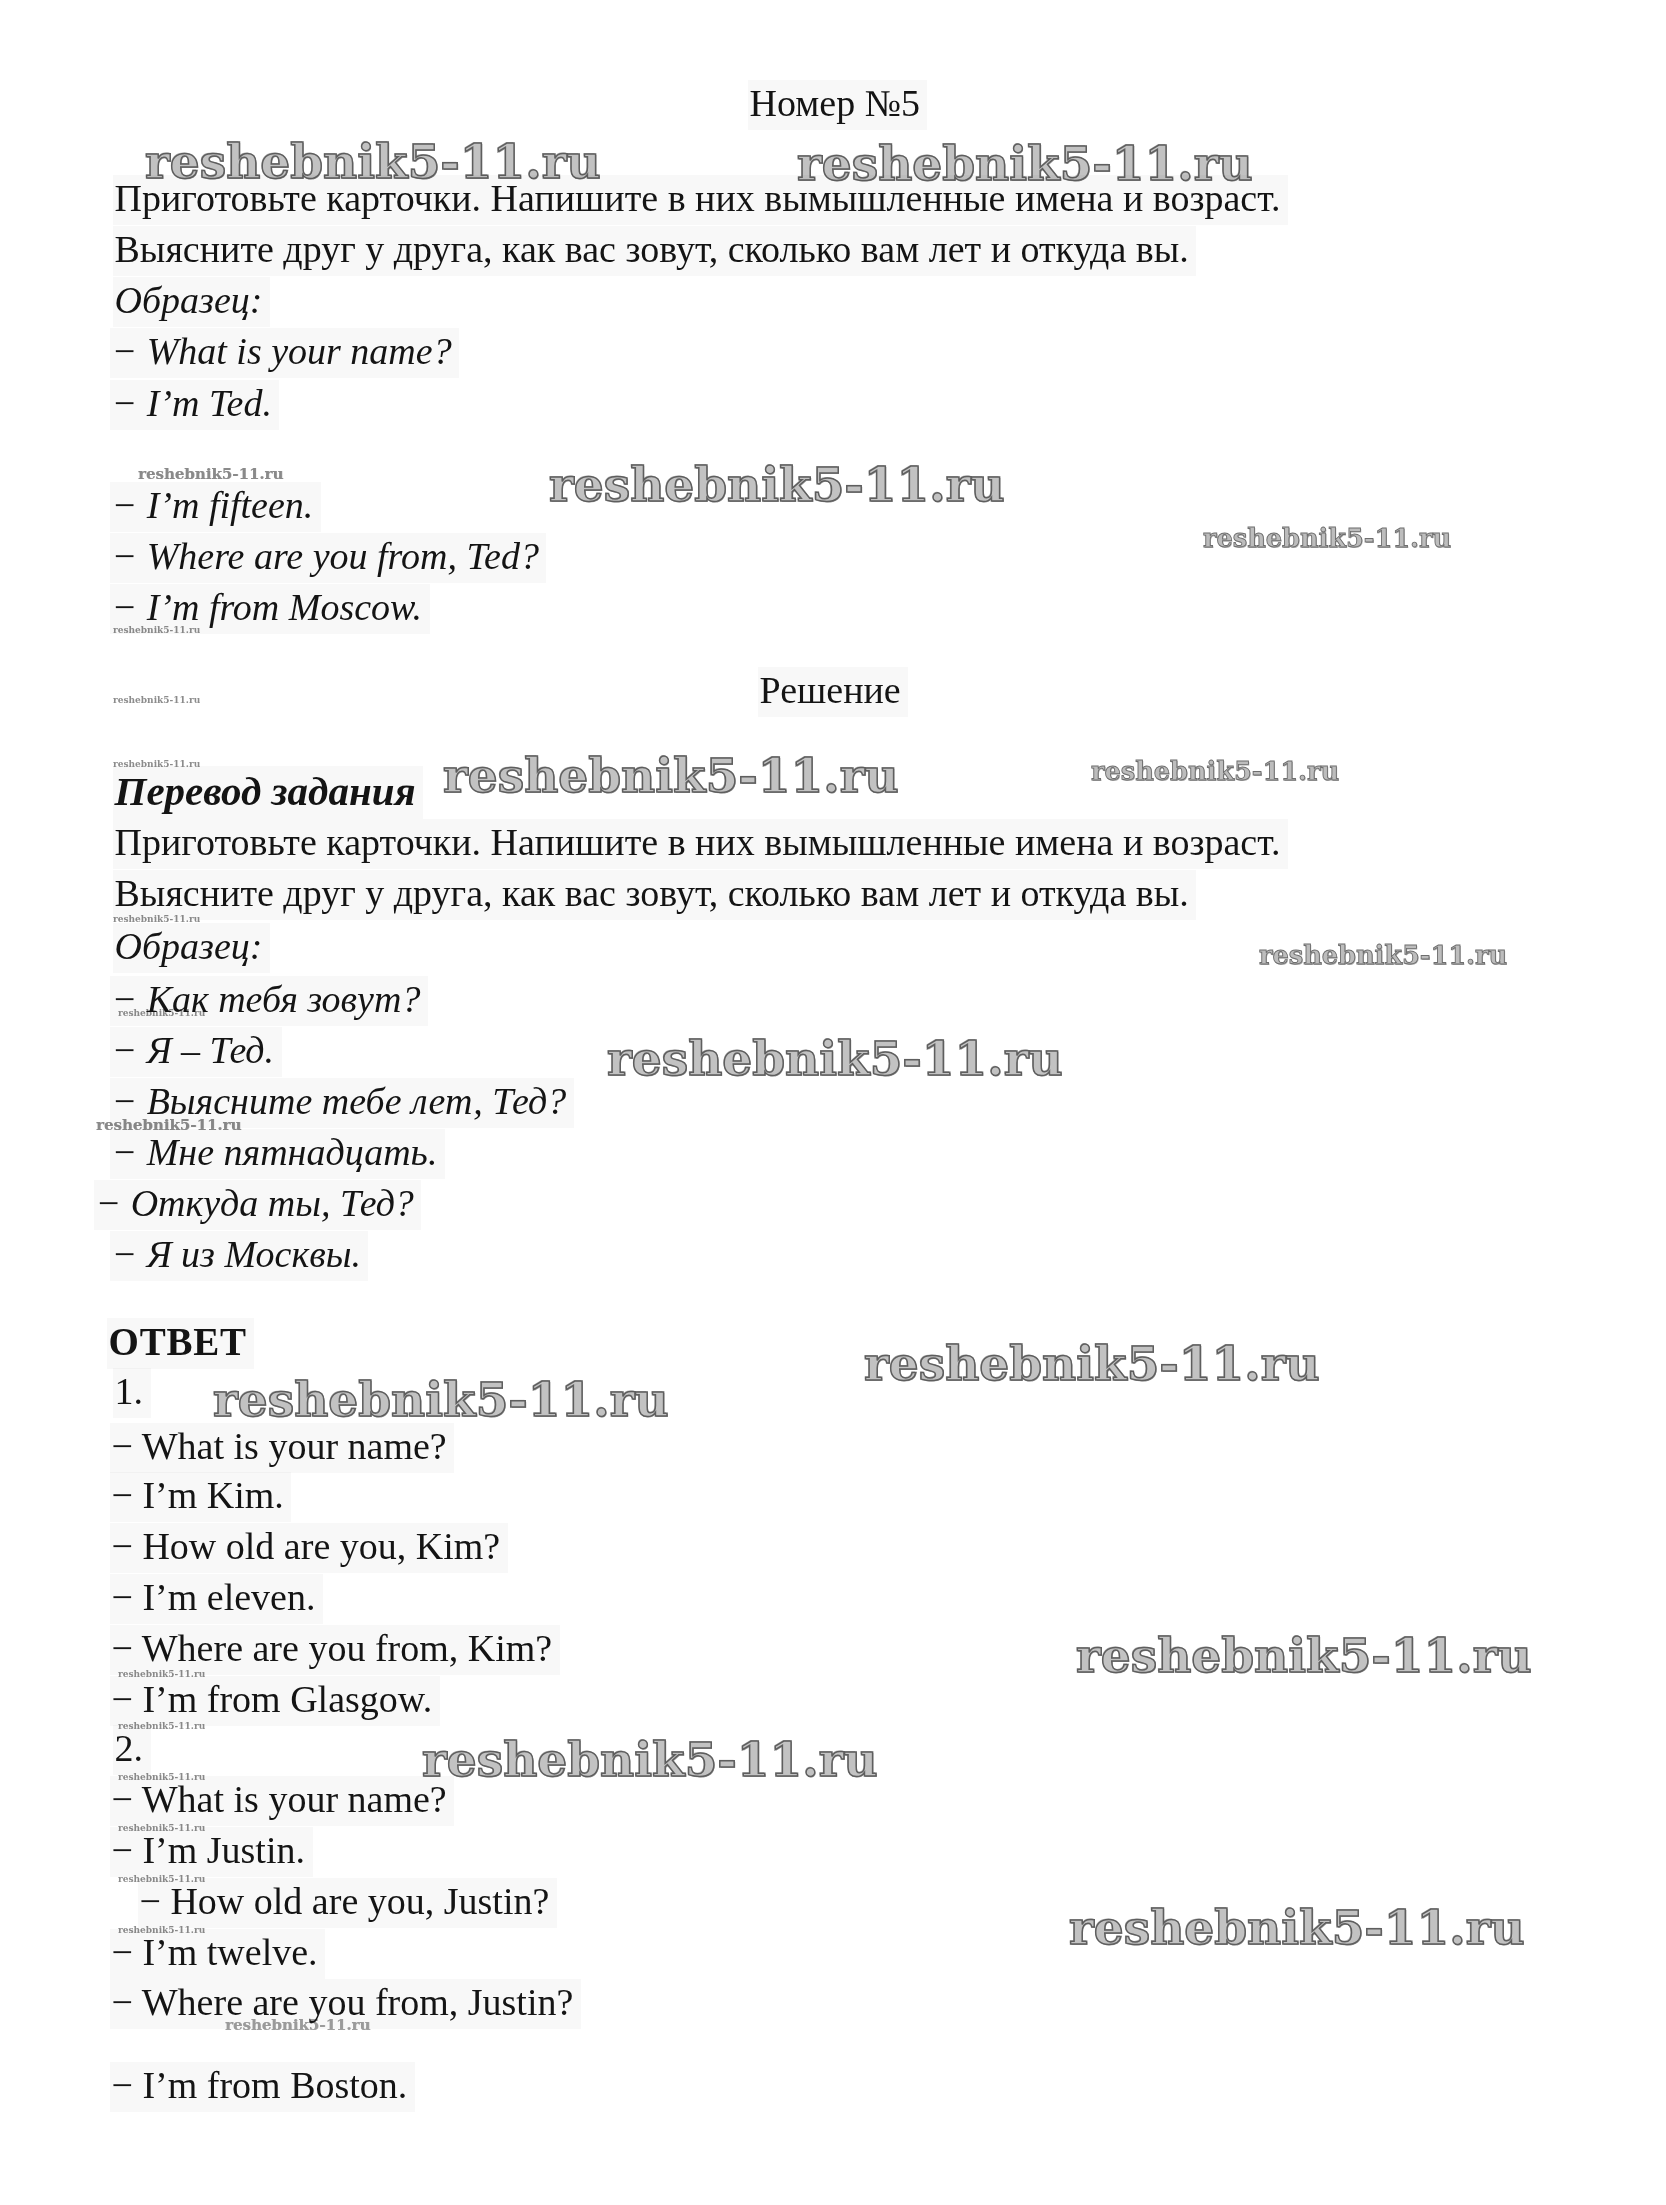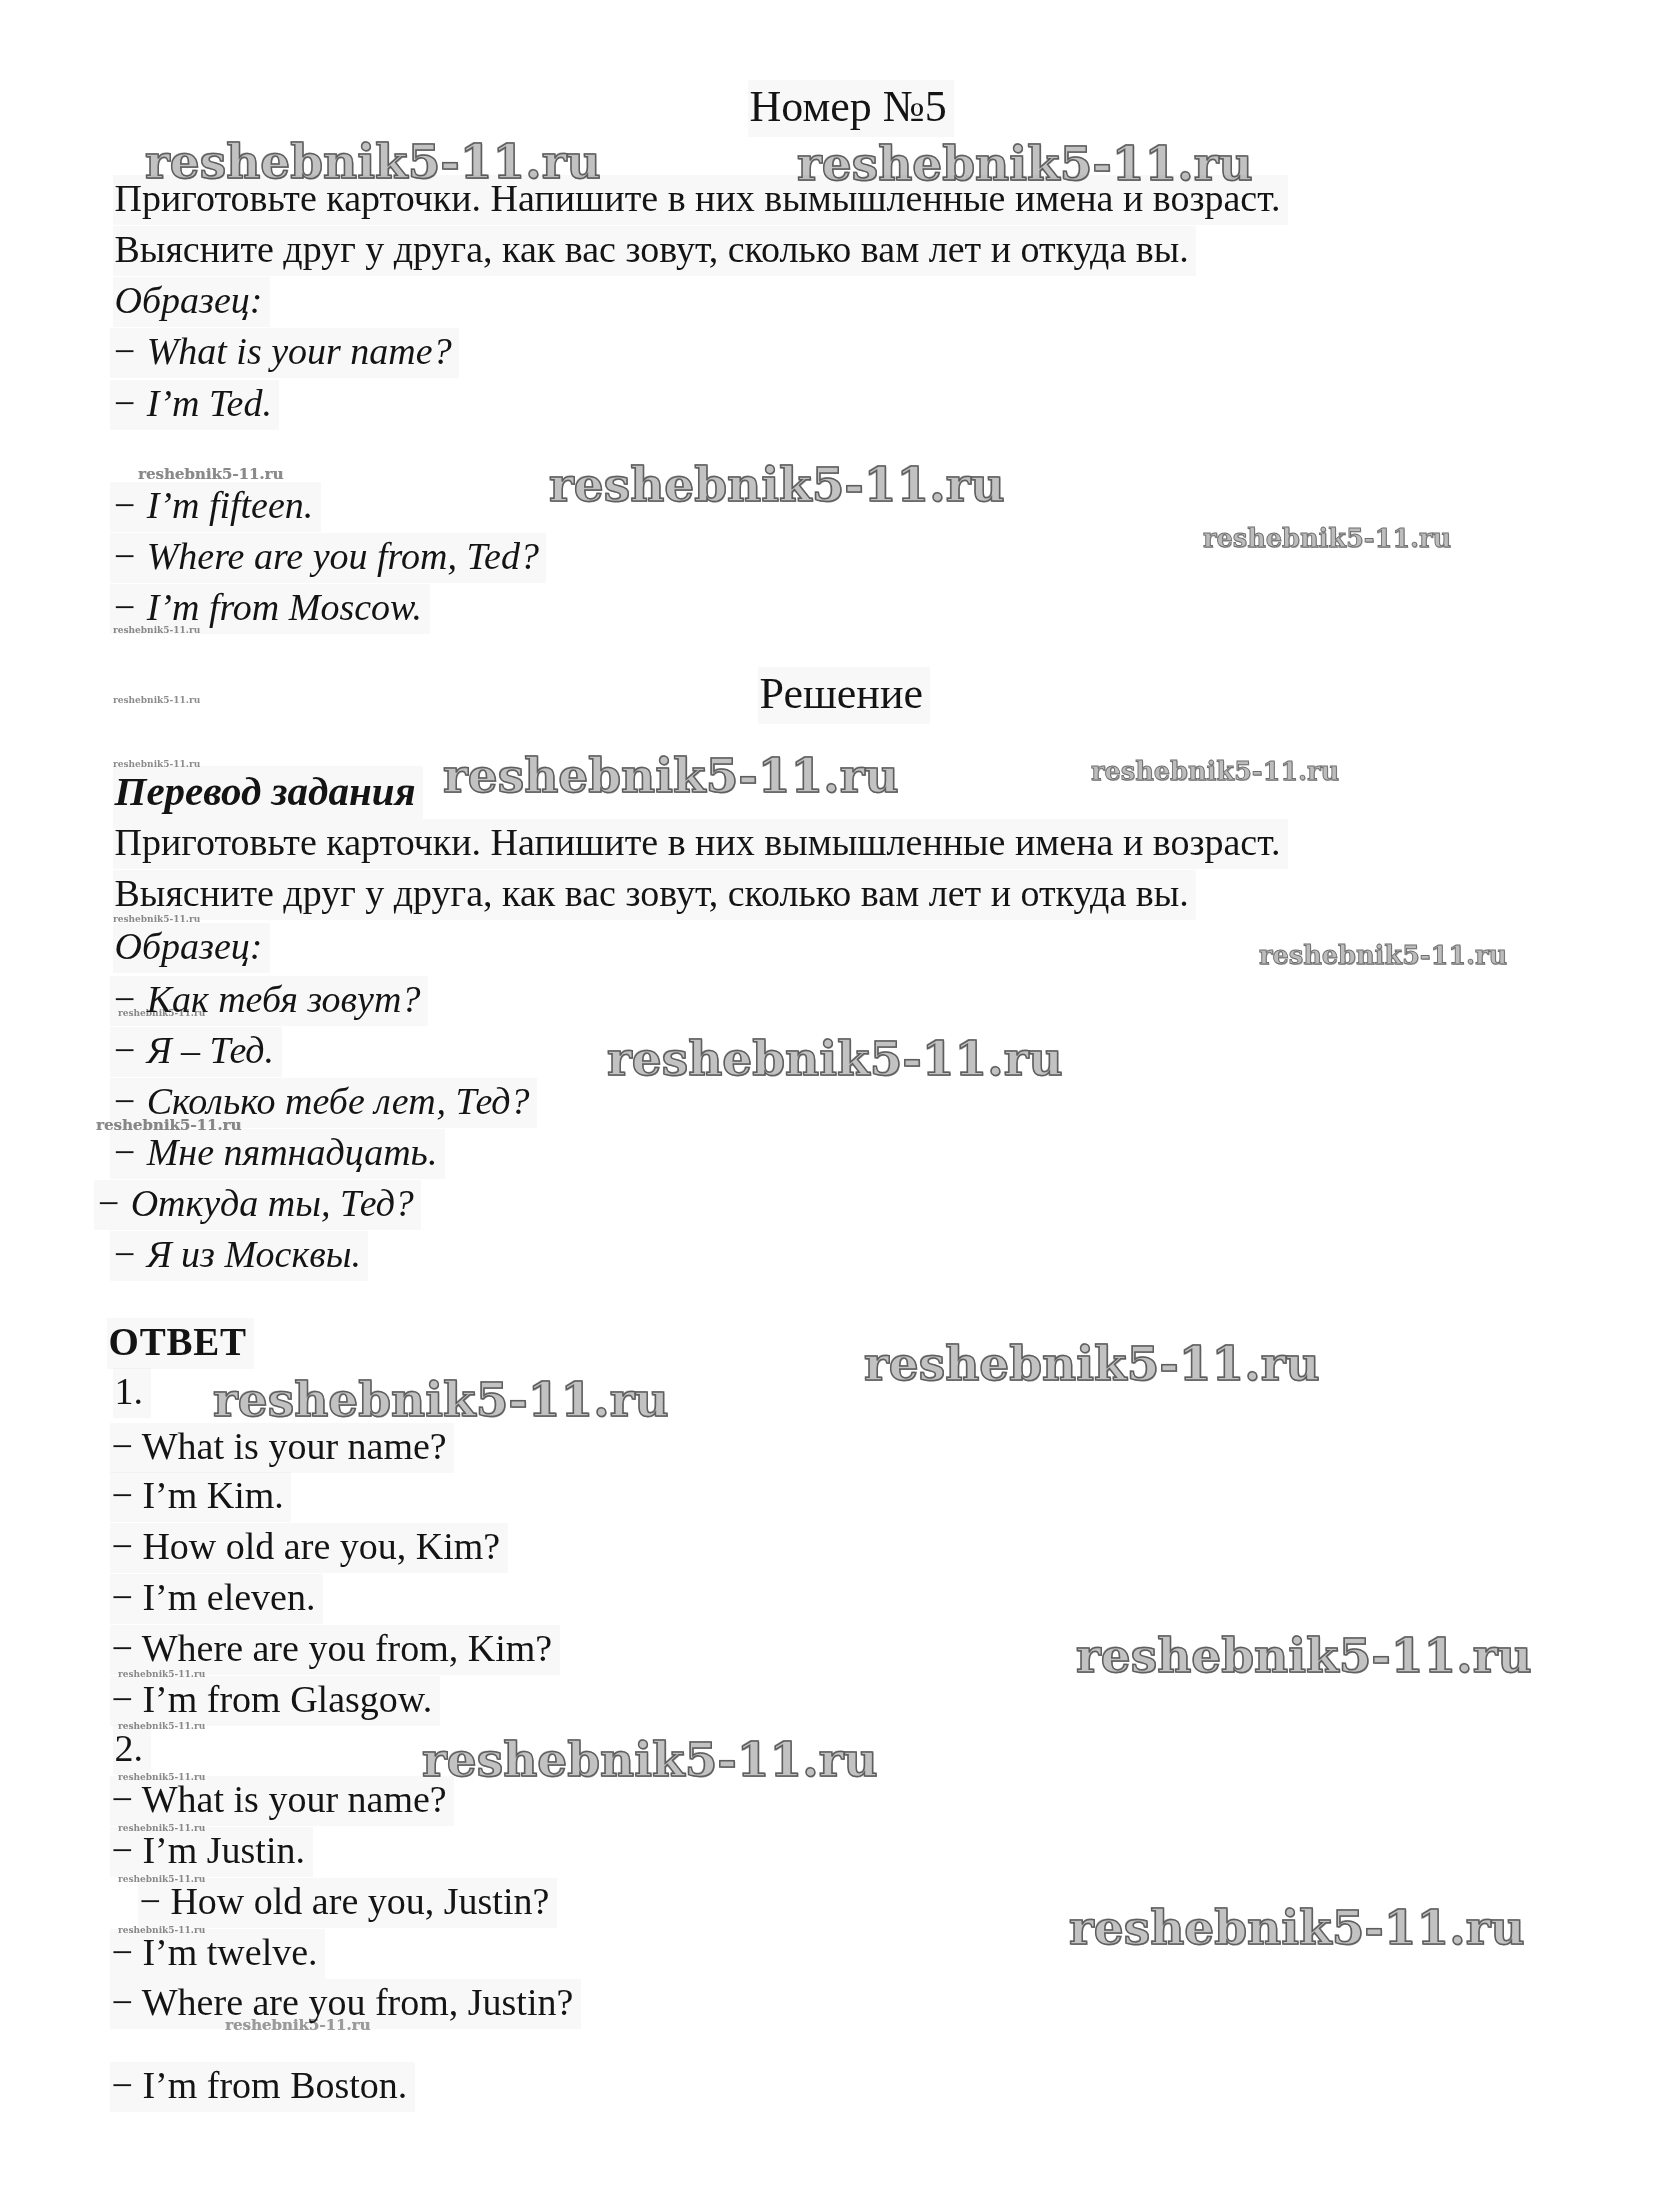--- a/index.html
+++ b/index.html
@@ -14,21 +14,21 @@
   }
   .line{
     position:absolute;
     white-space:nowrap;
     font-size:38px;
     line-height:1.15;
     background:rgba(0,0,0,0.028);
     padding:1.5px 7.5px 4.5px 1.5px;
   }
   .it{font-style:italic;}
-  .heading-big{font-size:44px;}
+  .heading-big{font-size:38px;}
   .otvet{font-size:39px;font-weight:bold;letter-spacing:0.8px;}
   .perevod{font-size:41px;font-weight:bold;font-style:italic;}
   
   .wm{
     position:absolute;
     white-space:nowrap;
     font-family:"DejaVu Serif", serif;
     font-weight:bold;
     pointer-events:none;
   }
@@ -104,21 +104,21 @@
 
   <div class="line heading-big" style="left:758px; top:667px;">Решение</div>
 
   <div class="line perevod" style="left:113px; top:766px;">Перевод задания</div>
   <div class="line" style="left:113px; top:819px;">Приготовьте карточки. Напишите в них вымышленные имена и возраст.</div>
   <div class="line" style="left:113px; top:870px;">Выясните друг у друга, как вас зовут, сколько вам лет и откуда вы.</div>
   <div class="line it" style="left:113px; top:923px;">Образец:</div>
 
   <div class="line it" style="left:110px; top:976px;">− Как тебя зовут?</div>
   <div class="line it" style="left:110px; top:1027px;">− Я – Тед.</div>
-  <div class="line it" style="left:110px; top:1078px;">− Сколько тебе лет, Тед?</div>
+  <div class="line it" style="left:110px; top:1078px;">− Выясните тебе лет, Тед?</div>
   <div class="line it" style="left:110px; top:1129px;">− Мне пятнадцать.</div>
   <div class="line it" style="left:94px; top:1180px;font-style:italic;">− Откуда ты, Тед?</div>
   <div class="line it" style="left:110px; top:1231px;">− Я из Москвы.</div>
 
   <div class="line otvet" style="left:107px; top:1318px;">ОТВЕТ</div>
 
   <div class="line" style="left:113px; top:1368px;">1.</div>
   <div class="line" style="left:110px; top:1423px;">− What is your name?</div>
   <div class="line" style="left:110px; top:1472px;">− I’m Kim.</div>
   <div class="line" style="left:110px; top:1523px;">− How old are you, Kim?</div>

